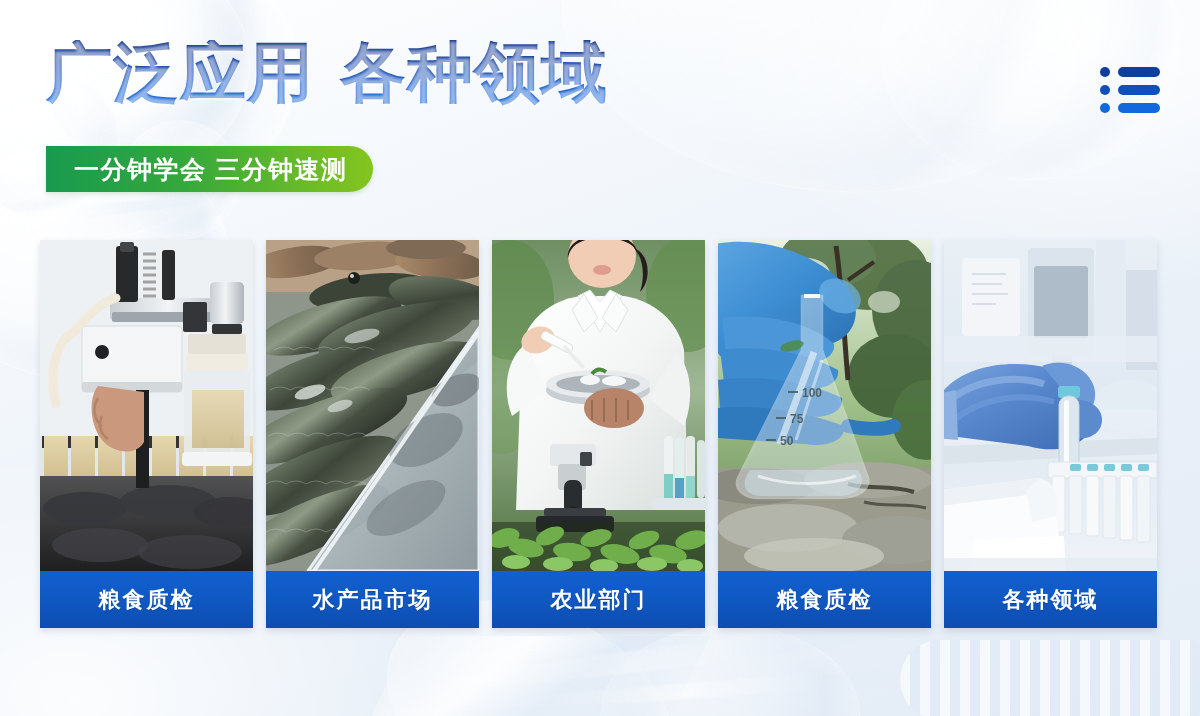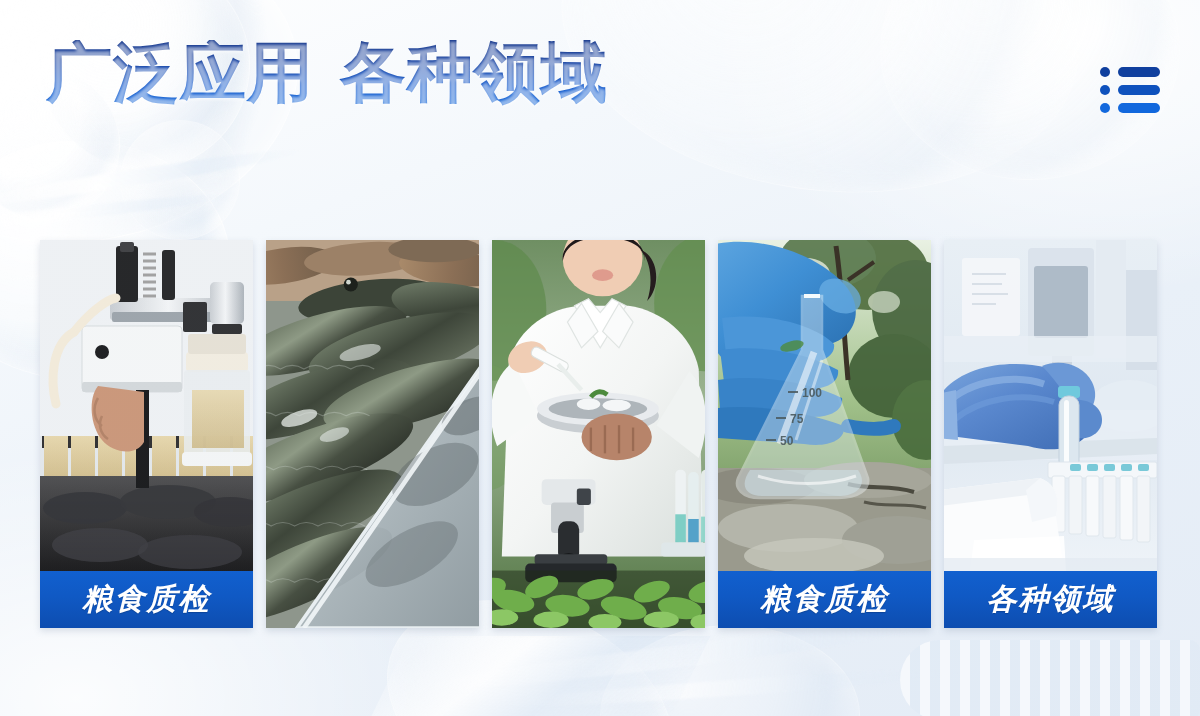--- a/index.html
+++ b/index.html
@@ -129,24 +129,23 @@
     box-shadow:0 3px 7px rgba(90,110,140,.20);
   }
   .thumb {
     flex:1; position:relative; overflow:hidden; background:#cdd6de;
   }
   .thumb > svg { display:block; width:100%; height:100%; }
   .caption {
     height:57px; flex:0 0 57px;
     display:flex; align-items:center; justify-content:center;
     background:linear-gradient(180deg,#1160cf 0%,#1059c4 45%,#0d4db0 100%);
-    color:#fff; font-size:30px; font-weight:bold; letter-spacing:2px;
+    color:#fff; font-size:22px; font-weight:bold; letter-spacing:2px;
     font-family:"Liberation Sans", sans-serif;
     text-shadow:0 1px 1px rgba(0,0,0,.18);
-    font-style:italic;
   }
 </style>
 </head>
 <body>
 
 <div class="stage">
 
   <div class="bg-layer">
     <div class="glow-tr"></div>
     <div class="glow-bl"></div>
@@ -165,20 +164,23 @@
     <div class="wave w4"></div>
     <div class="wave w5"></div>
     <div class="coil2"></div>
     <div class="coil"></div>
   </div>
 
   <div class="headline">
     <span>广泛应用</span><span class="gap"></span><span>各种领域</span>
   </div>
 
+  <div class="badge">
+    <span class="badge-text">一分钟学会 三分钟速测</span>
+  </div>
 
   <div class="list-icon">
     <div class="li-row li-r1">
         <span class="li-dot"></span>
         <span class="li-bar"></span>
       </div>
     <div class="li-row li-r2">
         <span class="li-dot"></span>
         <span class="li-bar"></span>
       </div>
@@ -341,20 +343,21 @@
           <polygon points="213,88 213,331 42,331" fill="url(#g2ice)" opacity=".92"></polygon>
           <polygon points="213,88 213,331 42,331" fill="none" stroke="#e8eef1" stroke-width="3"></polygon>
           <g opacity=".35">
             <ellipse cx="160" cy="200" rx="40" ry="22" fill="#50595c" transform="rotate(-28 160 200)"></ellipse>
             <ellipse cx="140" cy="268" rx="44" ry="20" fill="#5b6467" transform="rotate(-30 140 268)"></ellipse>
             <ellipse cx="190" cy="150" rx="26" ry="14" fill="#3f474a" transform="rotate(-24 190 150)"></ellipse>
           </g>
           <path d="M213 92 L48 331" stroke="#f2f6f8" stroke-width="4" opacity=".9" fill="none"></path>
         </svg>
       </div>
+      <div class="caption">水产品市场</div>
     </div>
 
     <div class="card">
       <div class="thumb">
         <svg viewBox="0 0 213 331" preserveAspectRatio="xMidYMid slice">
           <defs>
             <linearGradient id="g3bg" x1="0" y1="0" x2="0" y2="1">
               <stop offset="0" stop-color="#6f8f63"></stop>
                 <stop offset=".45" stop-color="#9fb795"></stop>
               <stop offset="1" stop-color="#4f7240"></stop>
@@ -437,20 +440,21 @@
           </g>
           <g fill="#8cc765">
             <ellipse cx="24" cy="322" rx="14" ry="7"></ellipse>
             <ellipse cx="66" cy="324" rx="15" ry="7"></ellipse>
             <ellipse cx="112" cy="326" rx="14" ry="7"></ellipse>
             <ellipse cx="160" cy="324" rx="15" ry="7"></ellipse>
             <ellipse cx="198" cy="326" rx="13" ry="7"></ellipse>
           </g>
         </svg>
       </div>
+      <div class="caption">农业部门</div>
     </div>
 
     <div class="card">
       <div class="thumb">
         <svg viewBox="0 0 213 331" preserveAspectRatio="xMidYMid slice">
           <defs>
             <linearGradient id="g4glove" x1="0" y1="0" x2="1" y2="1">
               <stop offset="0" stop-color="#5ea6e0"></stop>
                 <stop offset=".45" stop-color="#3f8fd4"></stop>
               <stop offset="1" stop-color="#2a6fb0"></stop>

